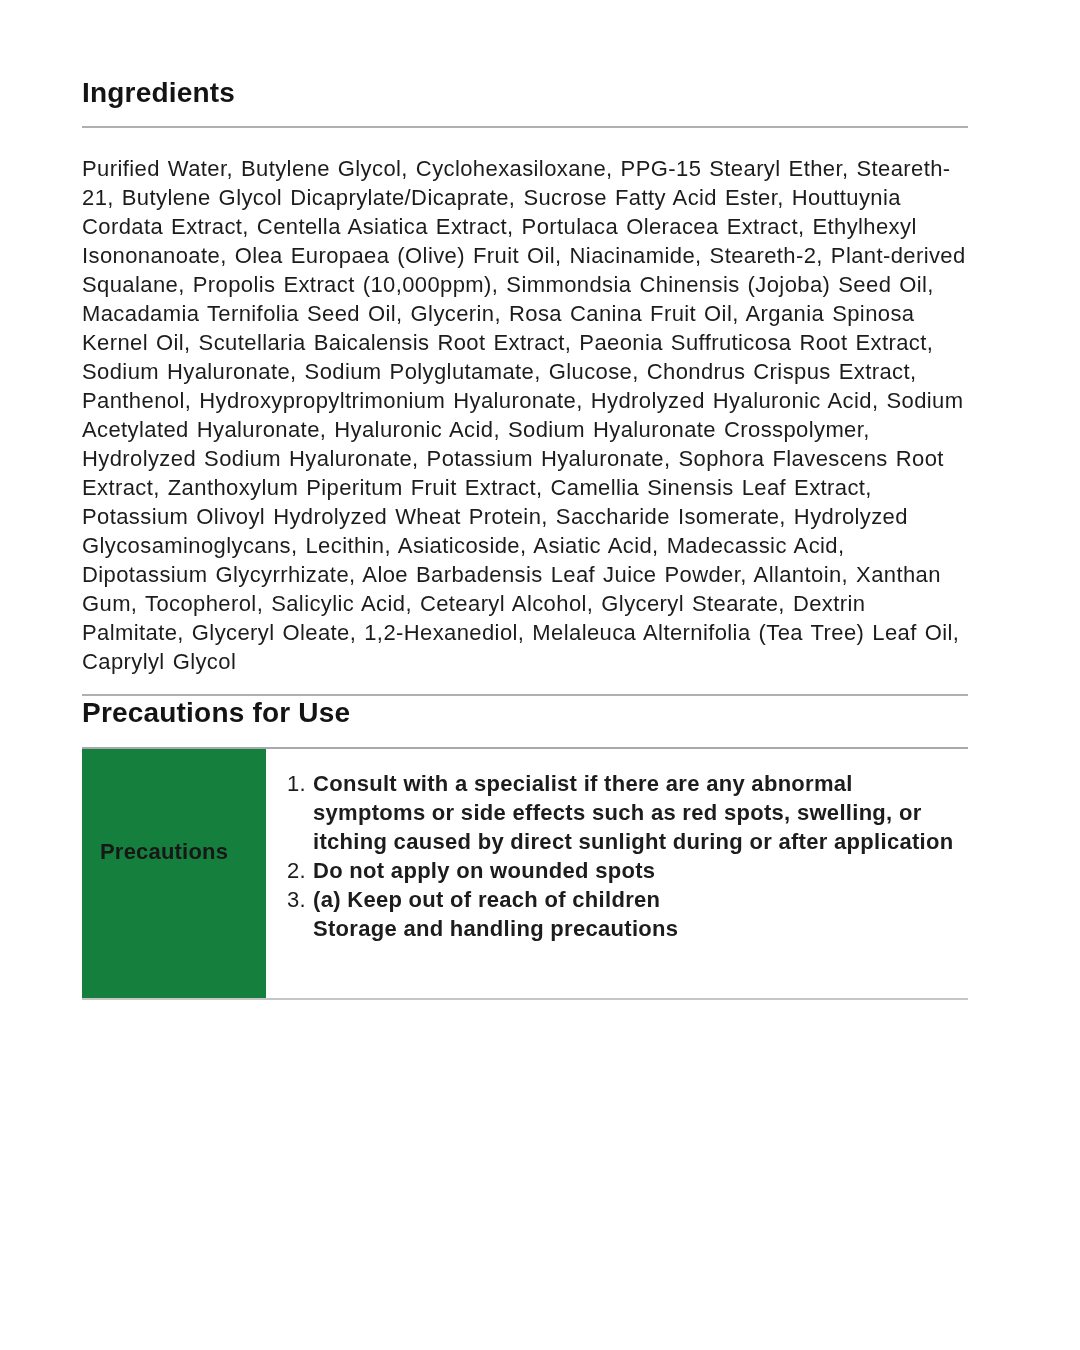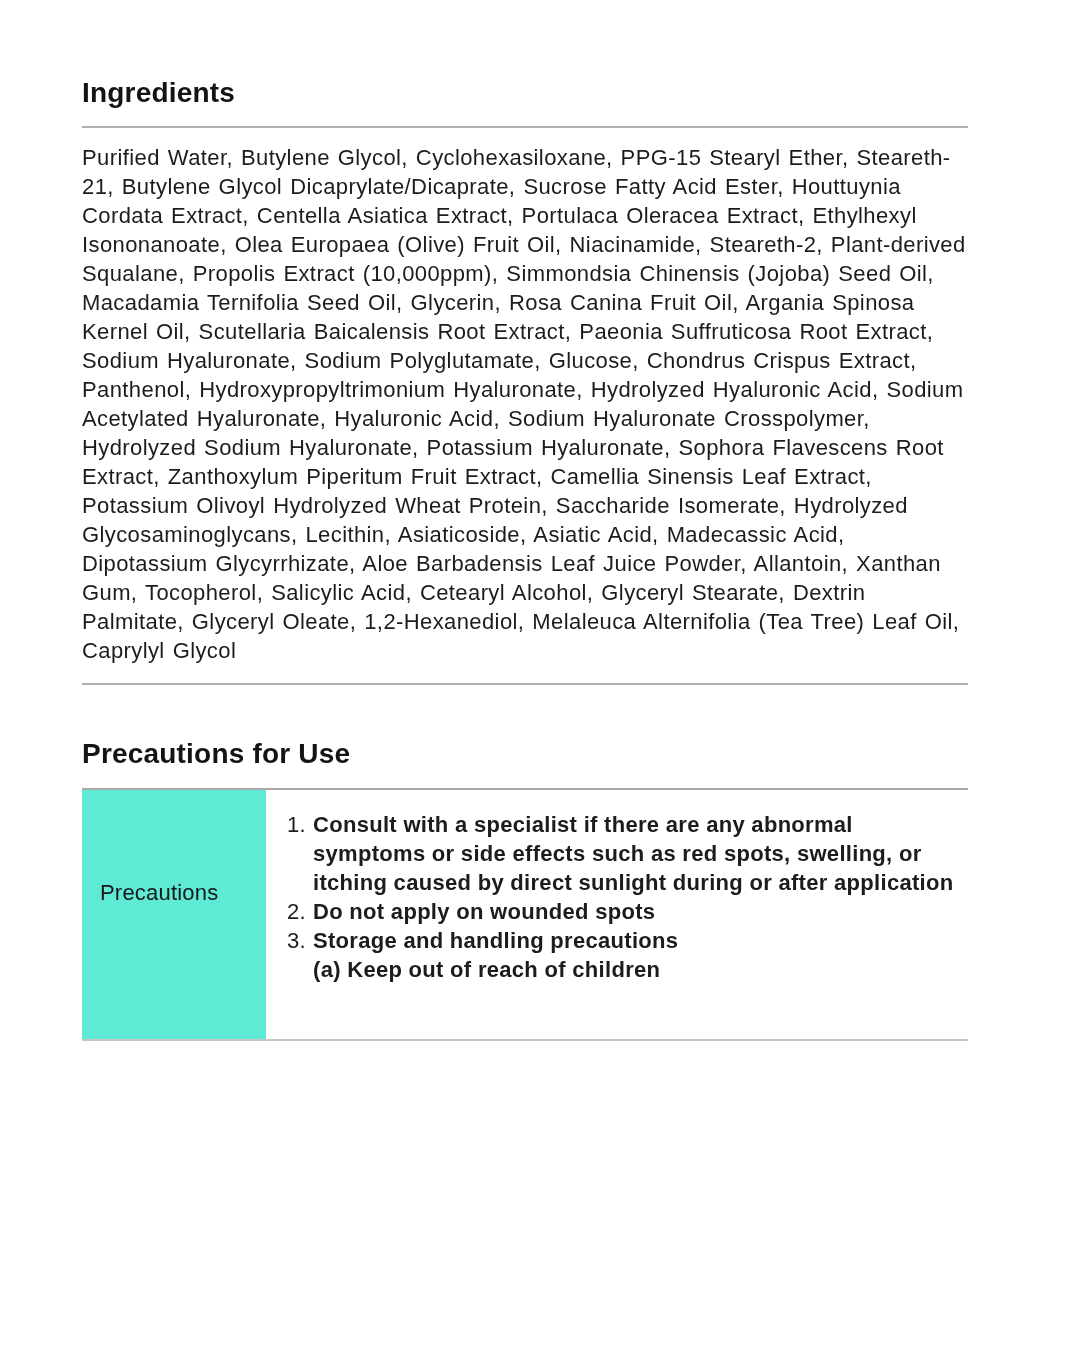--- a/index.html
+++ b/index.html
@@ -25,45 +25,45 @@
   }
   .rule {
     height: 0;
     border: none;
     border-top: 2px solid #b0b0b0;
     margin: 0;
   }
   .rule-1 { margin-top: 16px; }
   .rule-2 { margin-top: 0; }
   .ingredients-body {
-    margin: 15px 0 0 0;
+    margin: 26px 0 0 0;
     min-height: 540px;
     font-size: 22px;
     line-height: 29px;
     letter-spacing: 0.4px;
     word-spacing: 1.5px;
     color: #1c1c1c;
   }
-  .precautions-title { margin-top: 52px; }
+  .precautions-title { }
   .ptable {
     margin-top: 17px;
     display: flex;
     align-items: stretch;
     border-top: 2px solid #a9a9a9;
     border-bottom: 2px solid #c6c6c6;
     min-height: 253px;
   }
   .plabel {
     flex: 0 0 184px;
-    background: #5eead4;
+    background: #15803d;
     display: flex;
     align-items: center;
     padding: 0 8px 44px 18px;
     font-size: 22px;
-    font-weight: 400;
+    font-weight: 700;
     color: #171717;
     letter-spacing: 0.2px;
   }
   .pcontent {
     flex: 1 1 auto;
     padding: 20px 6px 28px 21px;
     font-size: 22px;
     line-height: 29px;
     letter-spacing: 0.3px;
     color: #1c1c1c;
@@ -100,21 +100,21 @@
           </div>
           <div class="li">
             <span class="marker">2.</span>
             <div class="li-text">
               <div>Do not apply on wounded spots</div>
             </div>
           </div>
           <div class="li">
             <span class="marker">3.</span>
             <div class="li-text">
+              <div>(a) Keep out of reach of children</div>
               <div>Storage and handling precautions</div>
-              <div>(a) Keep out of reach of children</div>
             </div>
           </div>
         </div>
     </div>
   </section>
 
 </div>
 
 </body></html>

